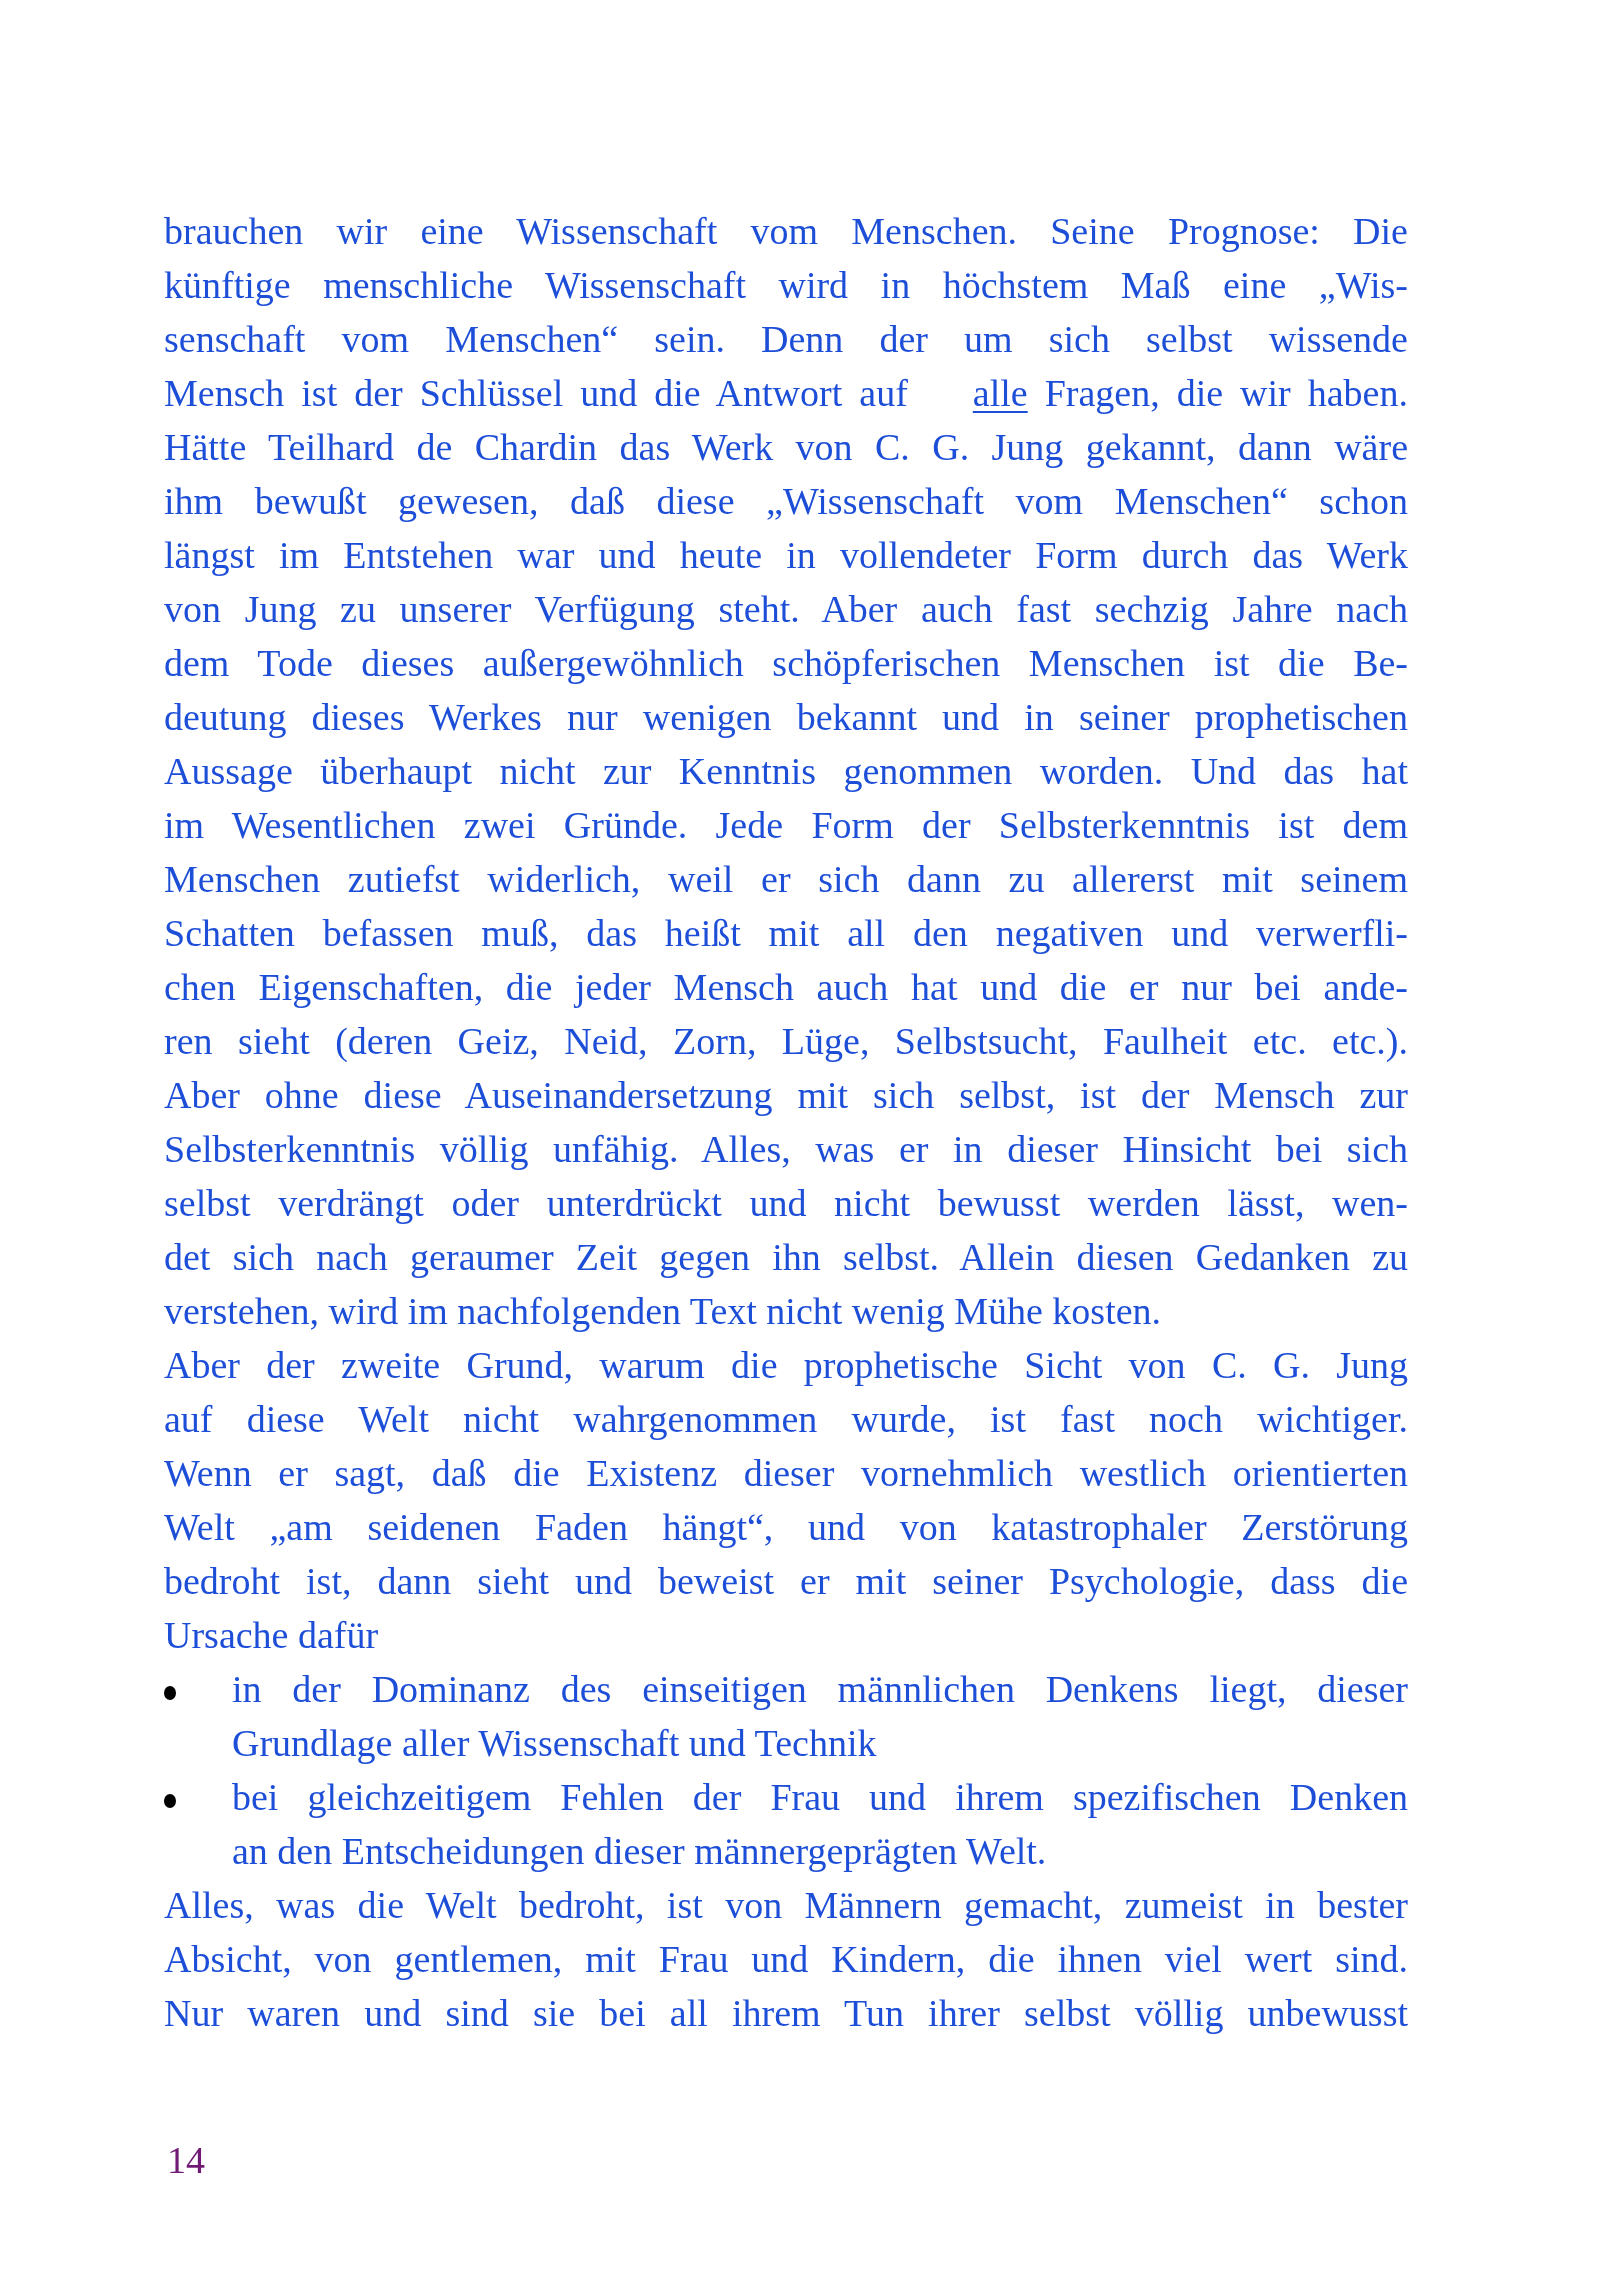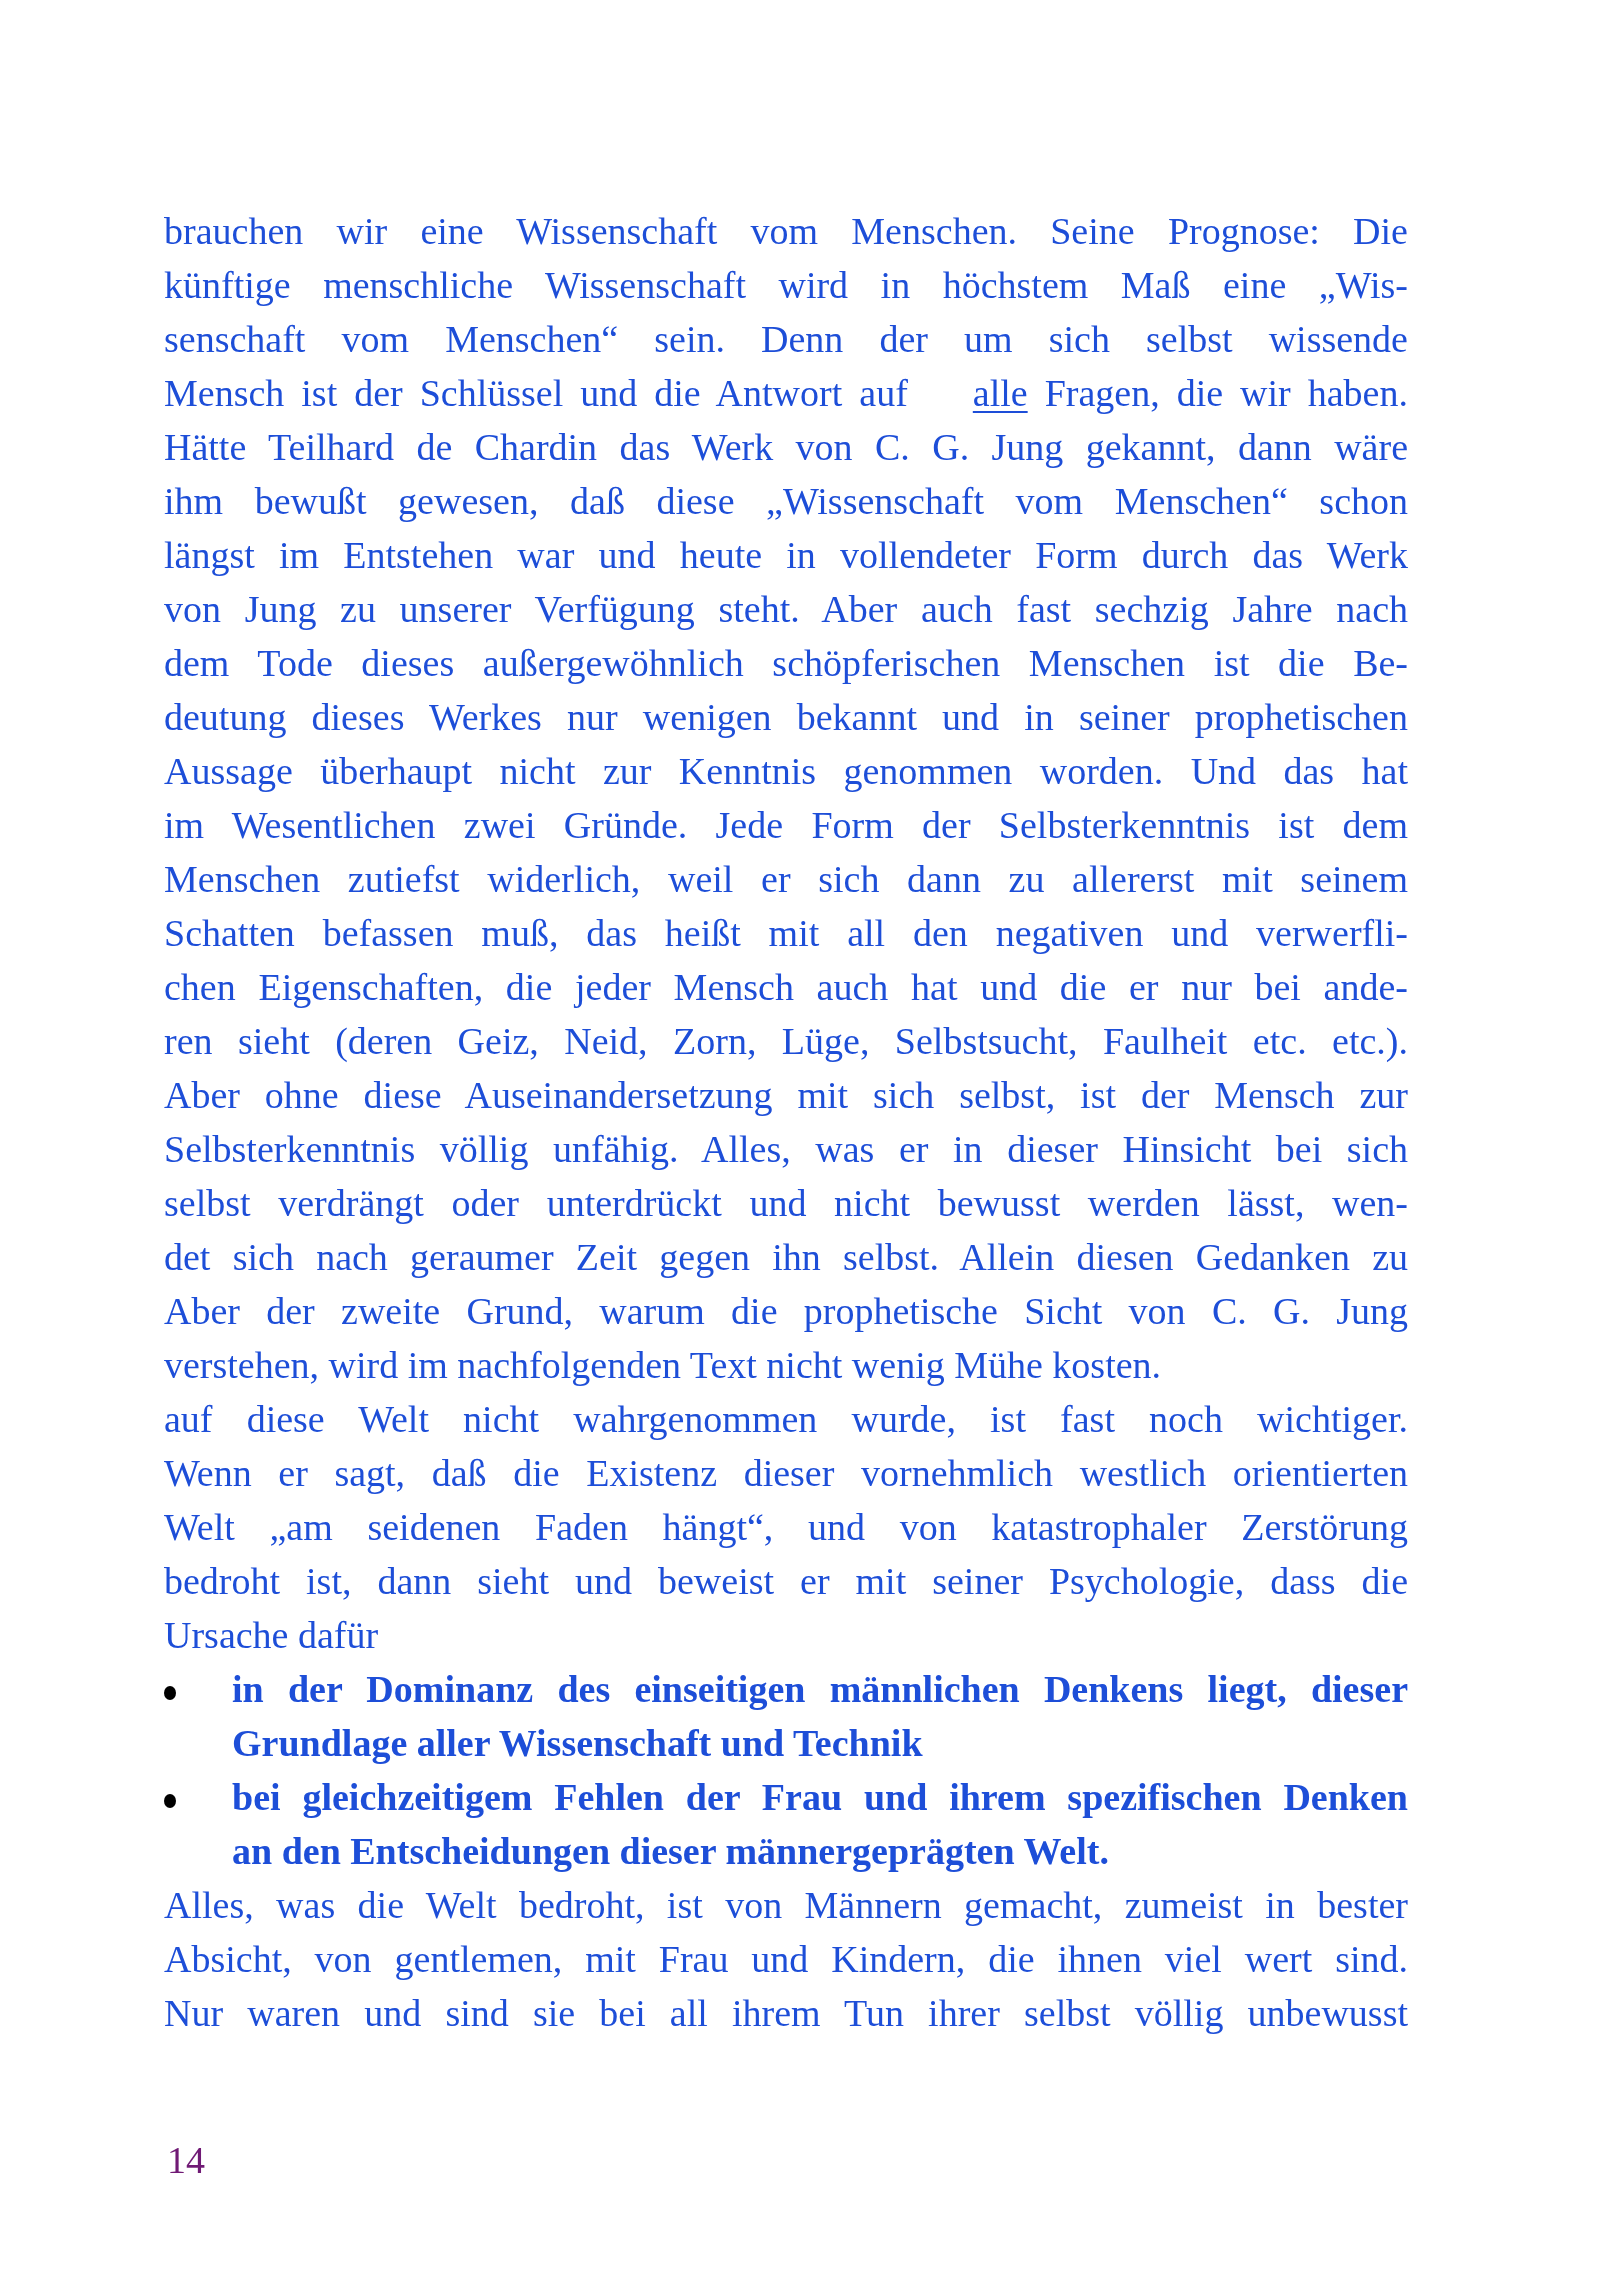--- a/index.html
+++ b/index.html
@@ -5,21 +5,21 @@
   html, body { margin: 0; padding: 0; background: #ffffff; }
   body { width: 1618px; height: 2295px; position: relative; overflow: hidden; }
   .page {
     position: absolute; left: 164px; top: 204px; width: 1244px;
     font-family: "Liberation Serif", "DejaVu Serif", serif;
     font-size: 38px; line-height: 54px; color: #1d4ed8;
   }
   .line { display: block; height: 54px; white-space: nowrap; text-align: justify; text-align-last: justify; }
   .line.last { text-align-last: left; }
   .u { text-decoration: underline; text-decoration-thickness: 2.3px; text-underline-offset: 4.6px; margin-left: 48px; }
-  .bullet-line { display: flex; height: 54px; white-space: nowrap; font-weight: bold; }
+  .bullet-line { display: flex; height: 54px; white-space: nowrap; }
   .bullet { width: 68px; flex: none; position: relative; }
   .bullet::before { content: ""; position: absolute; left: 0; top: 24px; width: 12px; height: 14px; border-radius: 50%; background: #000; }
   .bullet-text { flex: 1; text-align: justify; text-align-last: justify; }
   .bullet-text.last { text-align-last: left; }
   .indent { width: 68px; flex: none; }
   .page-number {
     position: absolute; left: 167px; top: 2138px;
     font-family: "Liberation Serif", "DejaVu Serif", serif; font-size: 38px; color: #701a75;
   }
 </style>
@@ -40,22 +40,22 @@
   <span class="line">Aussage überhaupt nicht zur Kenntnis genommen worden. Und das hat</span>
   <span class="line">im Wesentlichen zwei Gründe. Jede Form der Selbsterkenntnis ist dem</span>
   <span class="line">Menschen zutiefst widerlich, weil er sich dann zu allererst mit seinem</span>
   <span class="line">Schatten befassen muß, das heißt mit all den negativen und verwerfli-</span>
   <span class="line">chen Eigenschaften, die jeder Mensch auch hat und die er nur bei ande-</span>
   <span class="line">ren sieht (deren Geiz, Neid, Zorn, Lüge, Selbstsucht, Faulheit etc. etc.).</span>
   <span class="line">Aber ohne diese Auseinandersetzung mit sich selbst, ist der Mensch zur</span>
   <span class="line">Selbsterkenntnis völlig unfähig. Alles, was er in dieser Hinsicht bei sich</span>
   <span class="line">selbst verdrängt oder unterdrückt und nicht bewusst werden lässt, wen-</span>
   <span class="line">det sich nach geraumer Zeit gegen ihn selbst. Allein diesen Gedanken zu</span>
+  <span class="line last">verstehen, wird im nachfolgenden Text nicht wenig Mühe kosten.</span>
   <span class="line">Aber der zweite Grund, warum die prophetische Sicht von C. G. Jung</span>
-  <span class="line last">verstehen, wird im nachfolgenden Text nicht wenig Mühe kosten.</span>
   <span class="line">auf diese Welt nicht wahrgenommen wurde, ist fast noch wichtiger.</span>
   <span class="line">Wenn er sagt, daß die Existenz dieser vornehmlich westlich orientierten</span>
   <span class="line">Welt „am seidenen Faden hängt“, und von katastrophaler Zerstörung</span>
   <span class="line">bedroht ist, dann sieht und beweist er mit seiner Psychologie, dass die</span>
   <span class="line last">Ursache dafür</span>
 
   <div class="bullet-line">
     <span class="bullet"></span>
     <span class="bullet-text">in der Dominanz des einseitigen männlichen Denkens liegt, dieser</span>
   </div>

